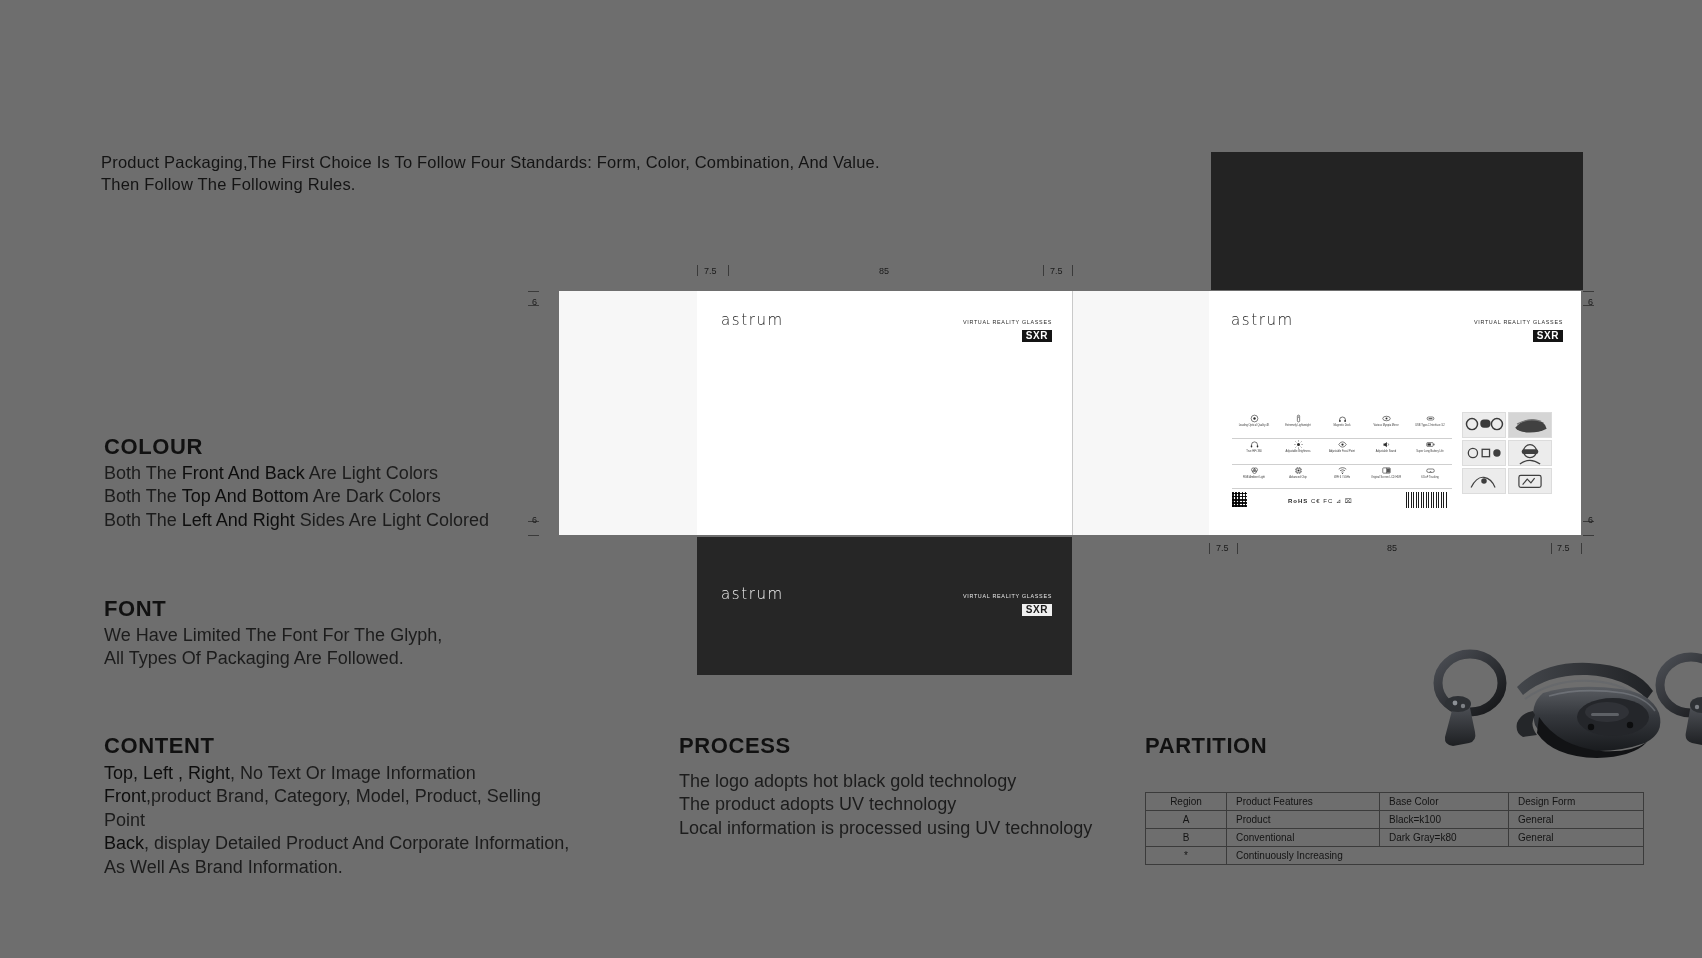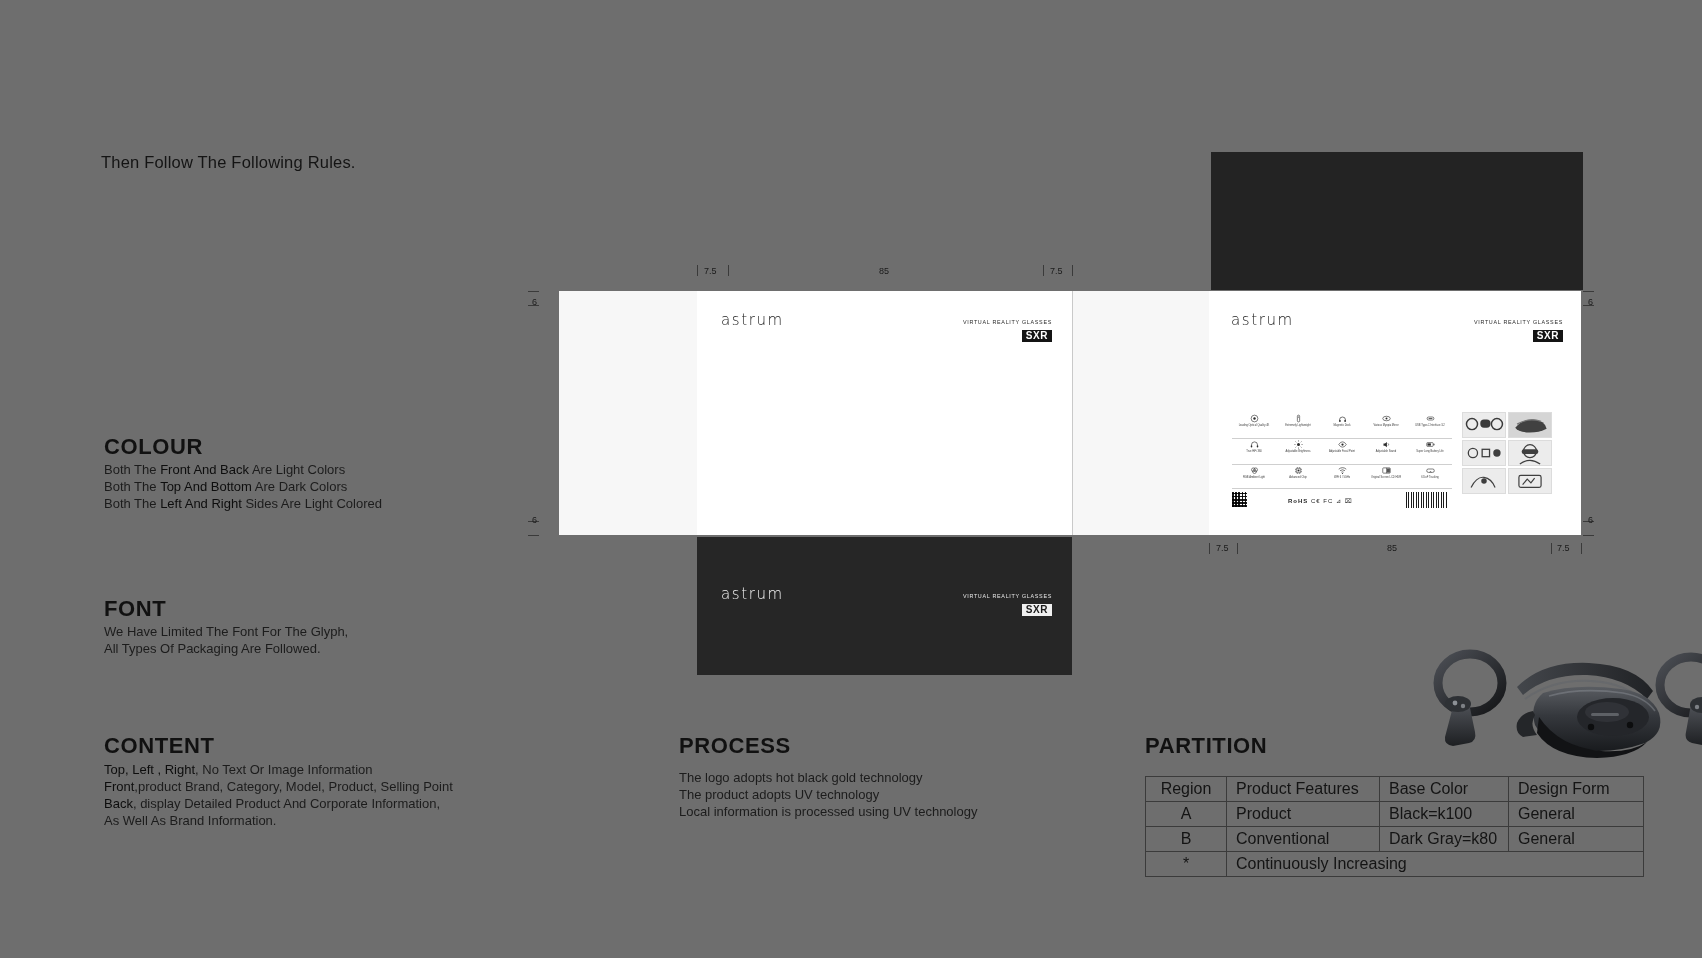--- a/index.html
+++ b/index.html
@@ -37,21 +37,21 @@
   
   .sec-title {
     position: absolute;
     font-size: 22px;
     font-weight: bold;
     letter-spacing: 0.6px;
     color: #111;
   }
   .sec-body {
     position: absolute;
-    font-size: 13px;
+    font-size: 18px;
     line-height: 1.3;
     color: #1c1c1c;
   }
   .sec-body .em { color: #0d0d0d; font-weight: 500; }
 
   #colour-title { left: 104px; top: 434px; }
   #colour-body  { left: 104px; top: 462px; width: 460px; }
   #font-title   { left: 104px; top: 596px; }
   #font-body    { left: 104px; top: 624px; width: 420px; }
   #content-title{ left: 104px; top: 733px; }
@@ -271,43 +271,44 @@
     position: absolute;
     background: #3a3a3a;
   }
   .tick.v { width: 1px; height: 11px; }
   .tick.h { height: 1px; width: 11px; }
 
   
   .ptable {
     position: absolute;
     left: 1145px;
-    top: 776px;
+    top: 792px;
     border-collapse: collapse;
-    font-size: 16px;
+    font-size: 10px;
     color: #141414;
   }
   .ptable td {
     border: 1px solid #3b3b3b;
     padding: 3px 9px;
     background: transparent;
     white-space: nowrap;
   }
   .ptable td.c { text-align: center; }
   .ptable .col0 { width: 62px; }
   .ptable .col1 { width: 134px; }
   .ptable .col2 { width: 110px; }
   .ptable .col3 { width: 116px; }
 </style>
 </head>
 <body>
 
 <div class="page">
 
   <div class="intro">
+    <div>Product Packaging,The First Choice Is To Follow Four Standards: Form, Color, Combination, And Value.</div>
     <div>Then Follow The Following Rules.</div>
   </div>
 
   <div class="sec-title" id="colour-title">COLOUR</div>
   <div class="sec-body" id="colour-body">
     <div>
       <span>Both The </span><span class="em">Front And Back</span><span> Are Light Colors</span>
     </div>
     <div>
       <span>Both The </span><span class="em">Top And Bottom</span><span> Are Dark Colors</span>

